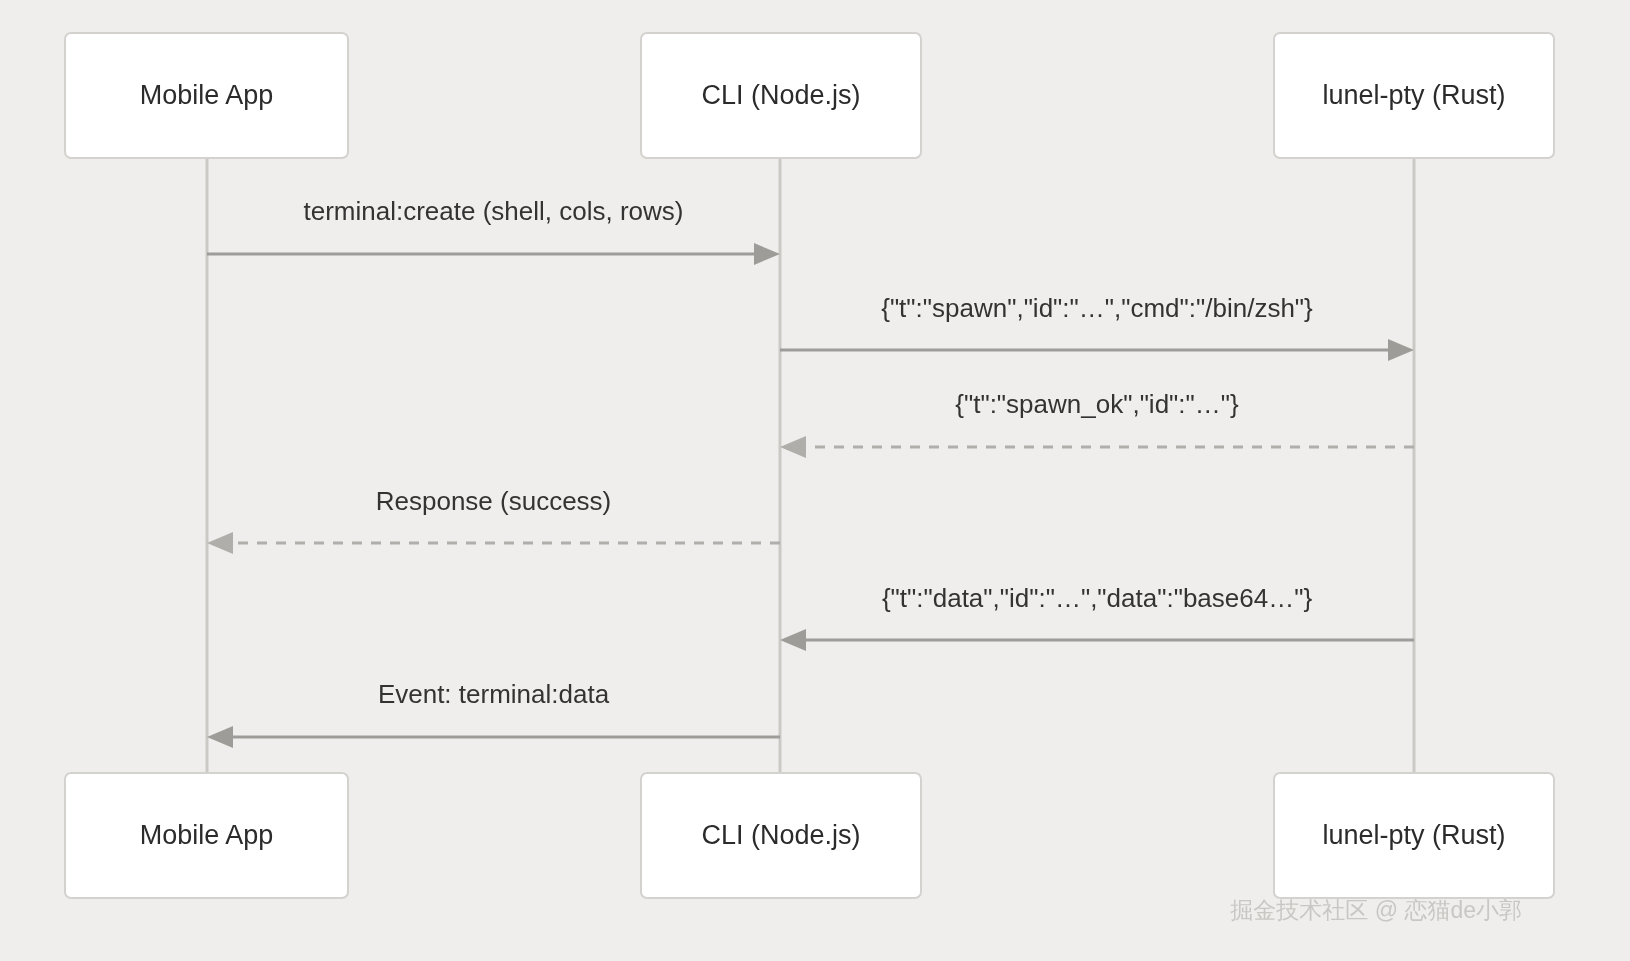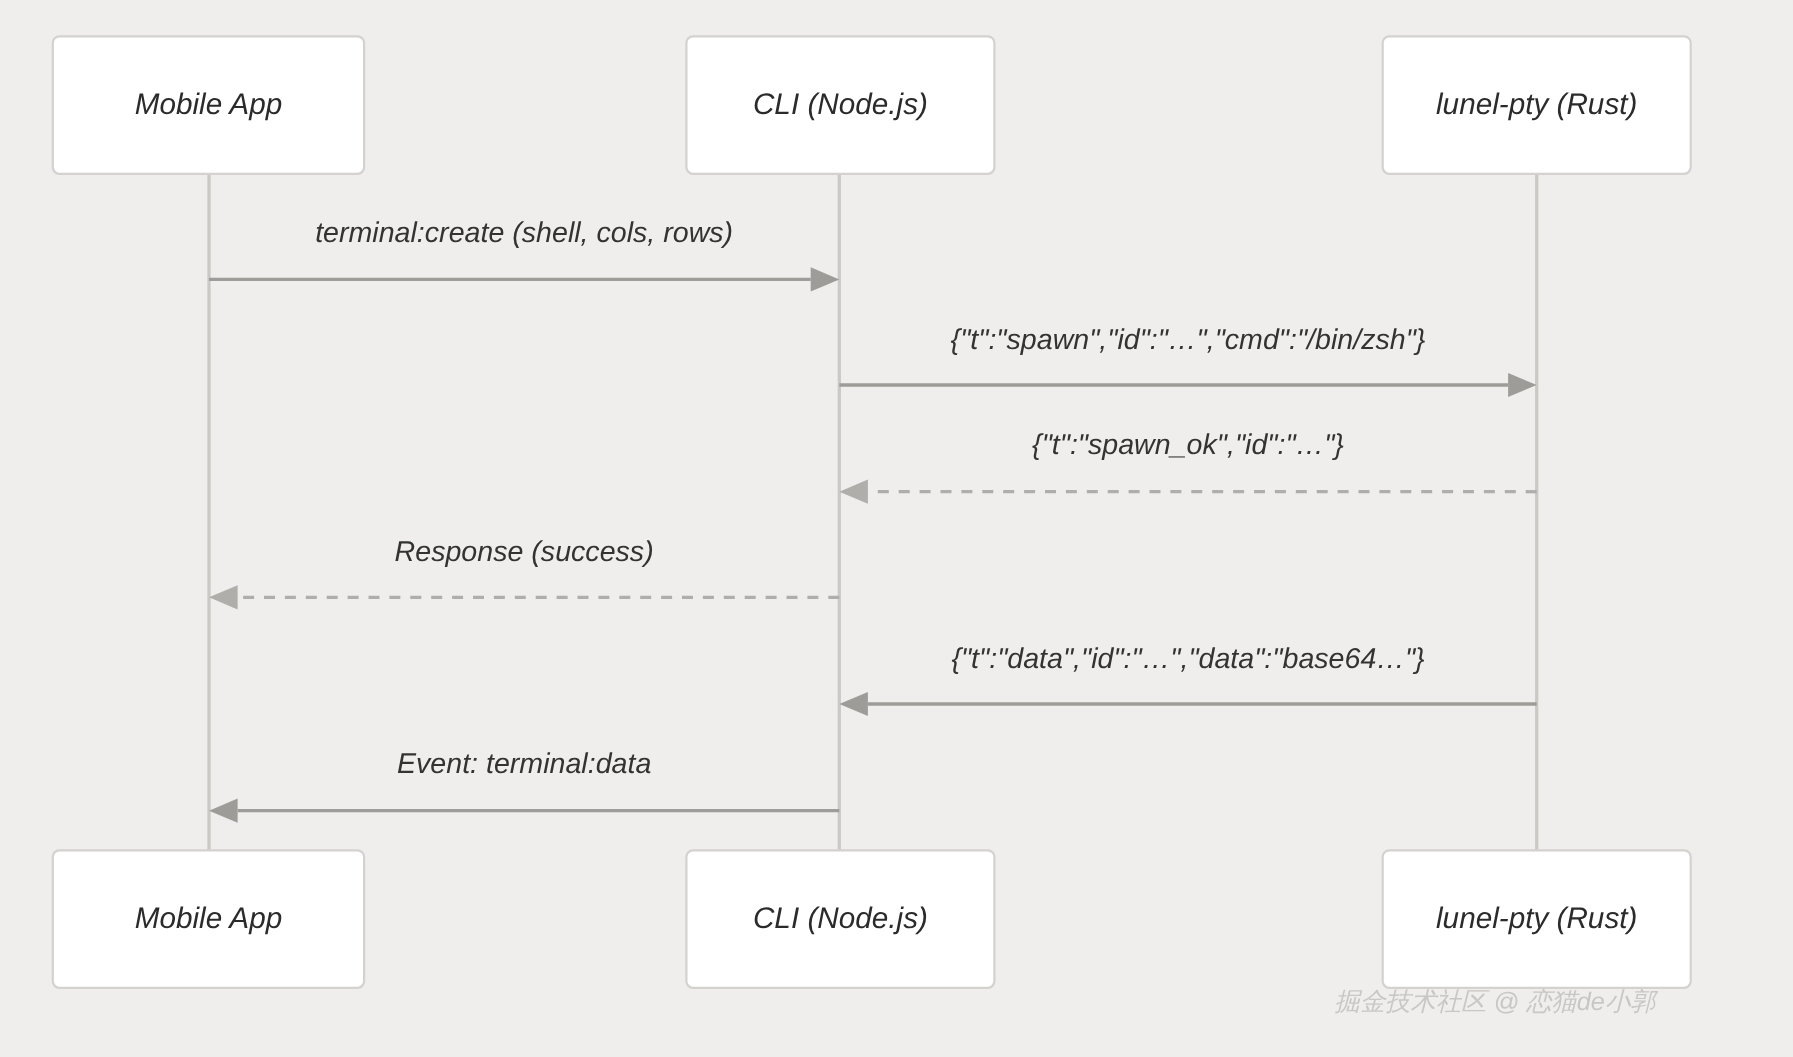--- a/index.html
+++ b/index.html
@@ -10,24 +10,23 @@
   body {
     width: 1630px;
     height: 961px;
     background: #efeeec;
     font-family: "Liberation Sans", "DejaVu Sans", sans-serif;
     overflow: hidden;
     position: relative;
   }
   #diagram-root {
     position: absolute;
-    left: 0; top: 0;
+    left: 17px; top: 0;
     width: 1482px;
     height: 961px;
-    font-style: italic;
   }
   svg#seq-svg {
     position: absolute;
     left: 0; top: 0;
     width: 1630px;
     height: 961px;
     display: block;
   }
   .participant-box {
     fill: #ffffff;

